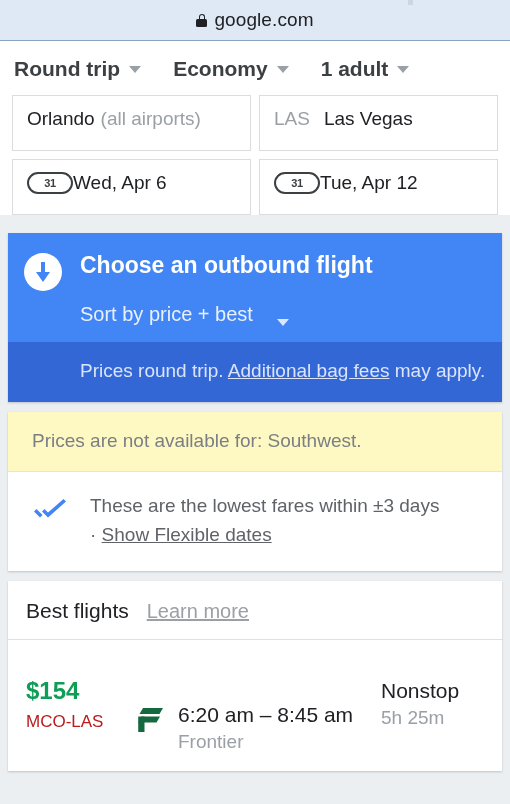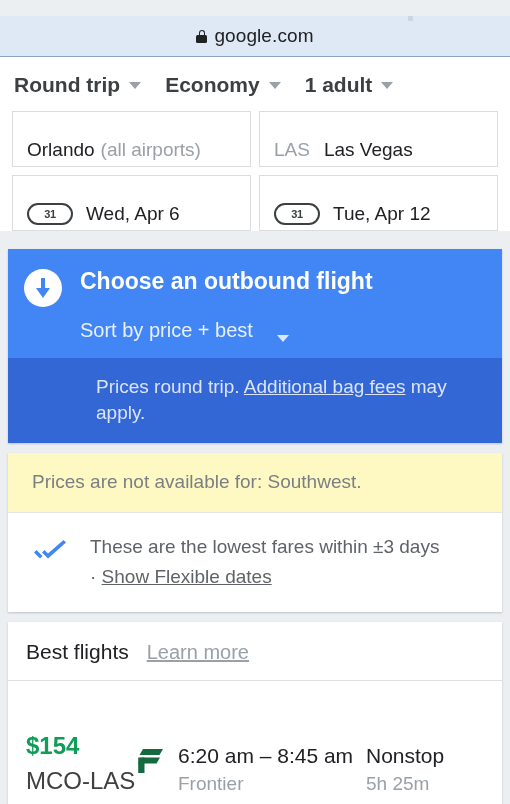--- a/index.html
+++ b/index.html
@@ -18,21 +18,20 @@
 
   
   .browser-bar {
     height: 40px;
     background: #dfe9f5;
     border-bottom: 1px solid #8ba5c4;
     display: flex;
     align-items: center;
     justify-content: center;
     position: relative;
-    margin-top: 16px;
   }
   .url-wrap {
     display: flex;
     align-items: center;
     gap: 7px;
   }
   .lock-icon {
     width: 11px;
     height: 13px;
     position: relative;
@@ -71,21 +70,21 @@
 
   
   .search-panel {
     background: #ffffff;
     padding: 0 0 0 0;
   }
   .trip-options {
     display: flex;
     align-items: center;
     padding: 16px 14px 14px 14px;
-    gap: 16px;
+    gap: 24px;
   }
   .trip-opt {
     display: flex;
     align-items: center;
     gap: 9px;
     font-size: 21px;
     font-weight: bold;
     color: #3c4043;
     cursor: pointer;
     padding-right: 8px;
@@ -102,22 +101,22 @@
     display: flex;
     padding: 0 12px;
     gap: 8px;
     margin-bottom: 8px;
   }
   .field-box {
     flex: 1;
     border: 1px solid #dadce0;
     height: 56px;
     display: flex;
-    align-items: flex-end;
-    padding: 5px 14px;
+    align-items: flex-start;
+    padding: 12px 14px;
     box-sizing: border-box;
     background: #fff;
     cursor: pointer;
     overflow: hidden;
     white-space: nowrap;
   }
   .field-primary {
     font-size: 19px;
     color: #202124;
   }
@@ -136,21 +135,20 @@
     height: 22px;
     border: 2px solid #3c4043;
     border-radius: 11px;
     box-sizing: border-box;
     display: flex;
     align-items: center;
     justify-content: center;
     font-size: 11px;
     font-weight: bold;
     color: #3c4043;
-    margin-right: 13px;
     flex: none;
     line-height: 1;
     letter-spacing: -0.4px;
   }
 
   .filter-row {
     display: flex;
     align-items: center;
     padding: 12px 14px 16px 14px;
     gap: 6px;
@@ -240,21 +238,21 @@
   }
   .caret-white {
     width: 0; height: 0;
     border-left: 6px solid transparent;
     border-right: 6px solid transparent;
     border-top: 7px solid #dbe7fd;
     display: inline-block;
   }
   .subbanner {
     background: #3367d6;
-    padding: 16px 16px 18px 24px;
+    padding: 16px 16px 18px 8px;
   }
   .subbanner p {
     margin: 0 0 0 64px;
     font-size: 19px;
     line-height: 1.35;
     color: #dbe4fa;
   }
   .subbanner a {
     color: #dbe4fa;
     text-decoration: underline;
@@ -306,33 +304,33 @@
     color: #202124;
   }
   .best-head a {
     font-size: 20px;
     color: #9aa0a6;
     text-decoration: underline;
   }
 
   .flight-row {
     display: flex;
-    align-items: flex-end;
-    padding: 16px 16px 18px 18px;
+    align-items: center;
+    padding: 16px 1px 18px 18px;
   }
   .col-price { width: 110px; flex: none; }
   .price {
     font-size: 24px;
     font-weight: bold;
     color: #0f9d58;
     line-height: 1.15;
   }
   .route {
-    font-size: 24px;
-    color: #404040;
+    font-size: 17px;
+    color: #b91c1c;
     margin-top: 7px;
   }
   .col-mid {
     flex: 1;
     display: flex;
     align-items: flex-start;
     gap: 14px;
     margin-top: 47px;
   }
   .airline-logo { width: 28px; flex: none; padding-top: 4px; }

